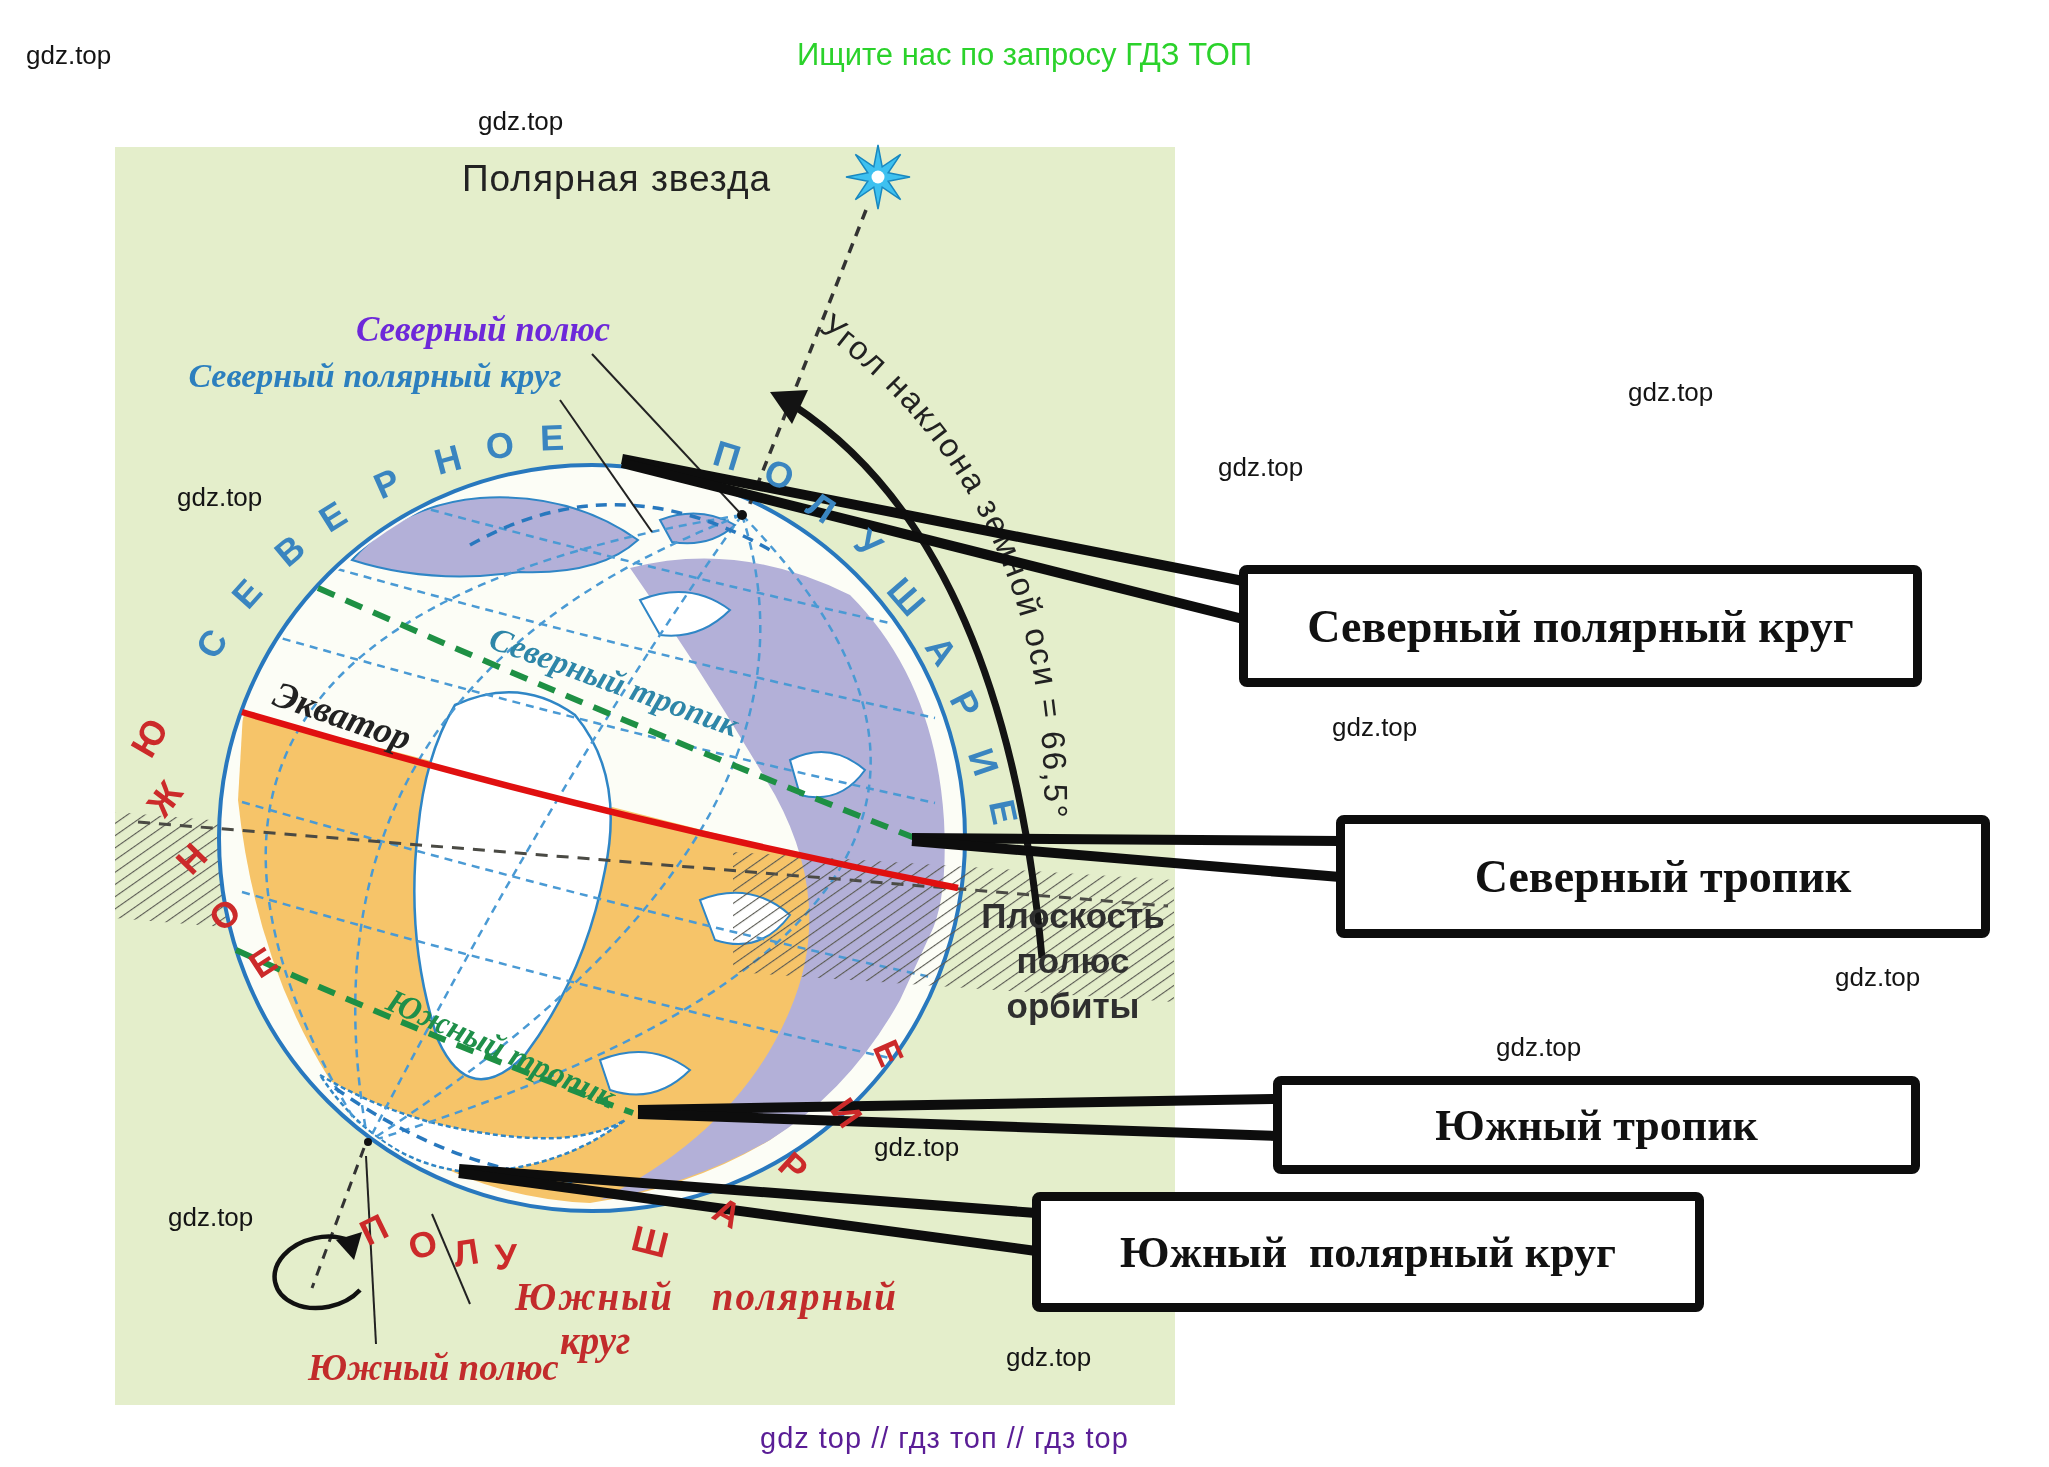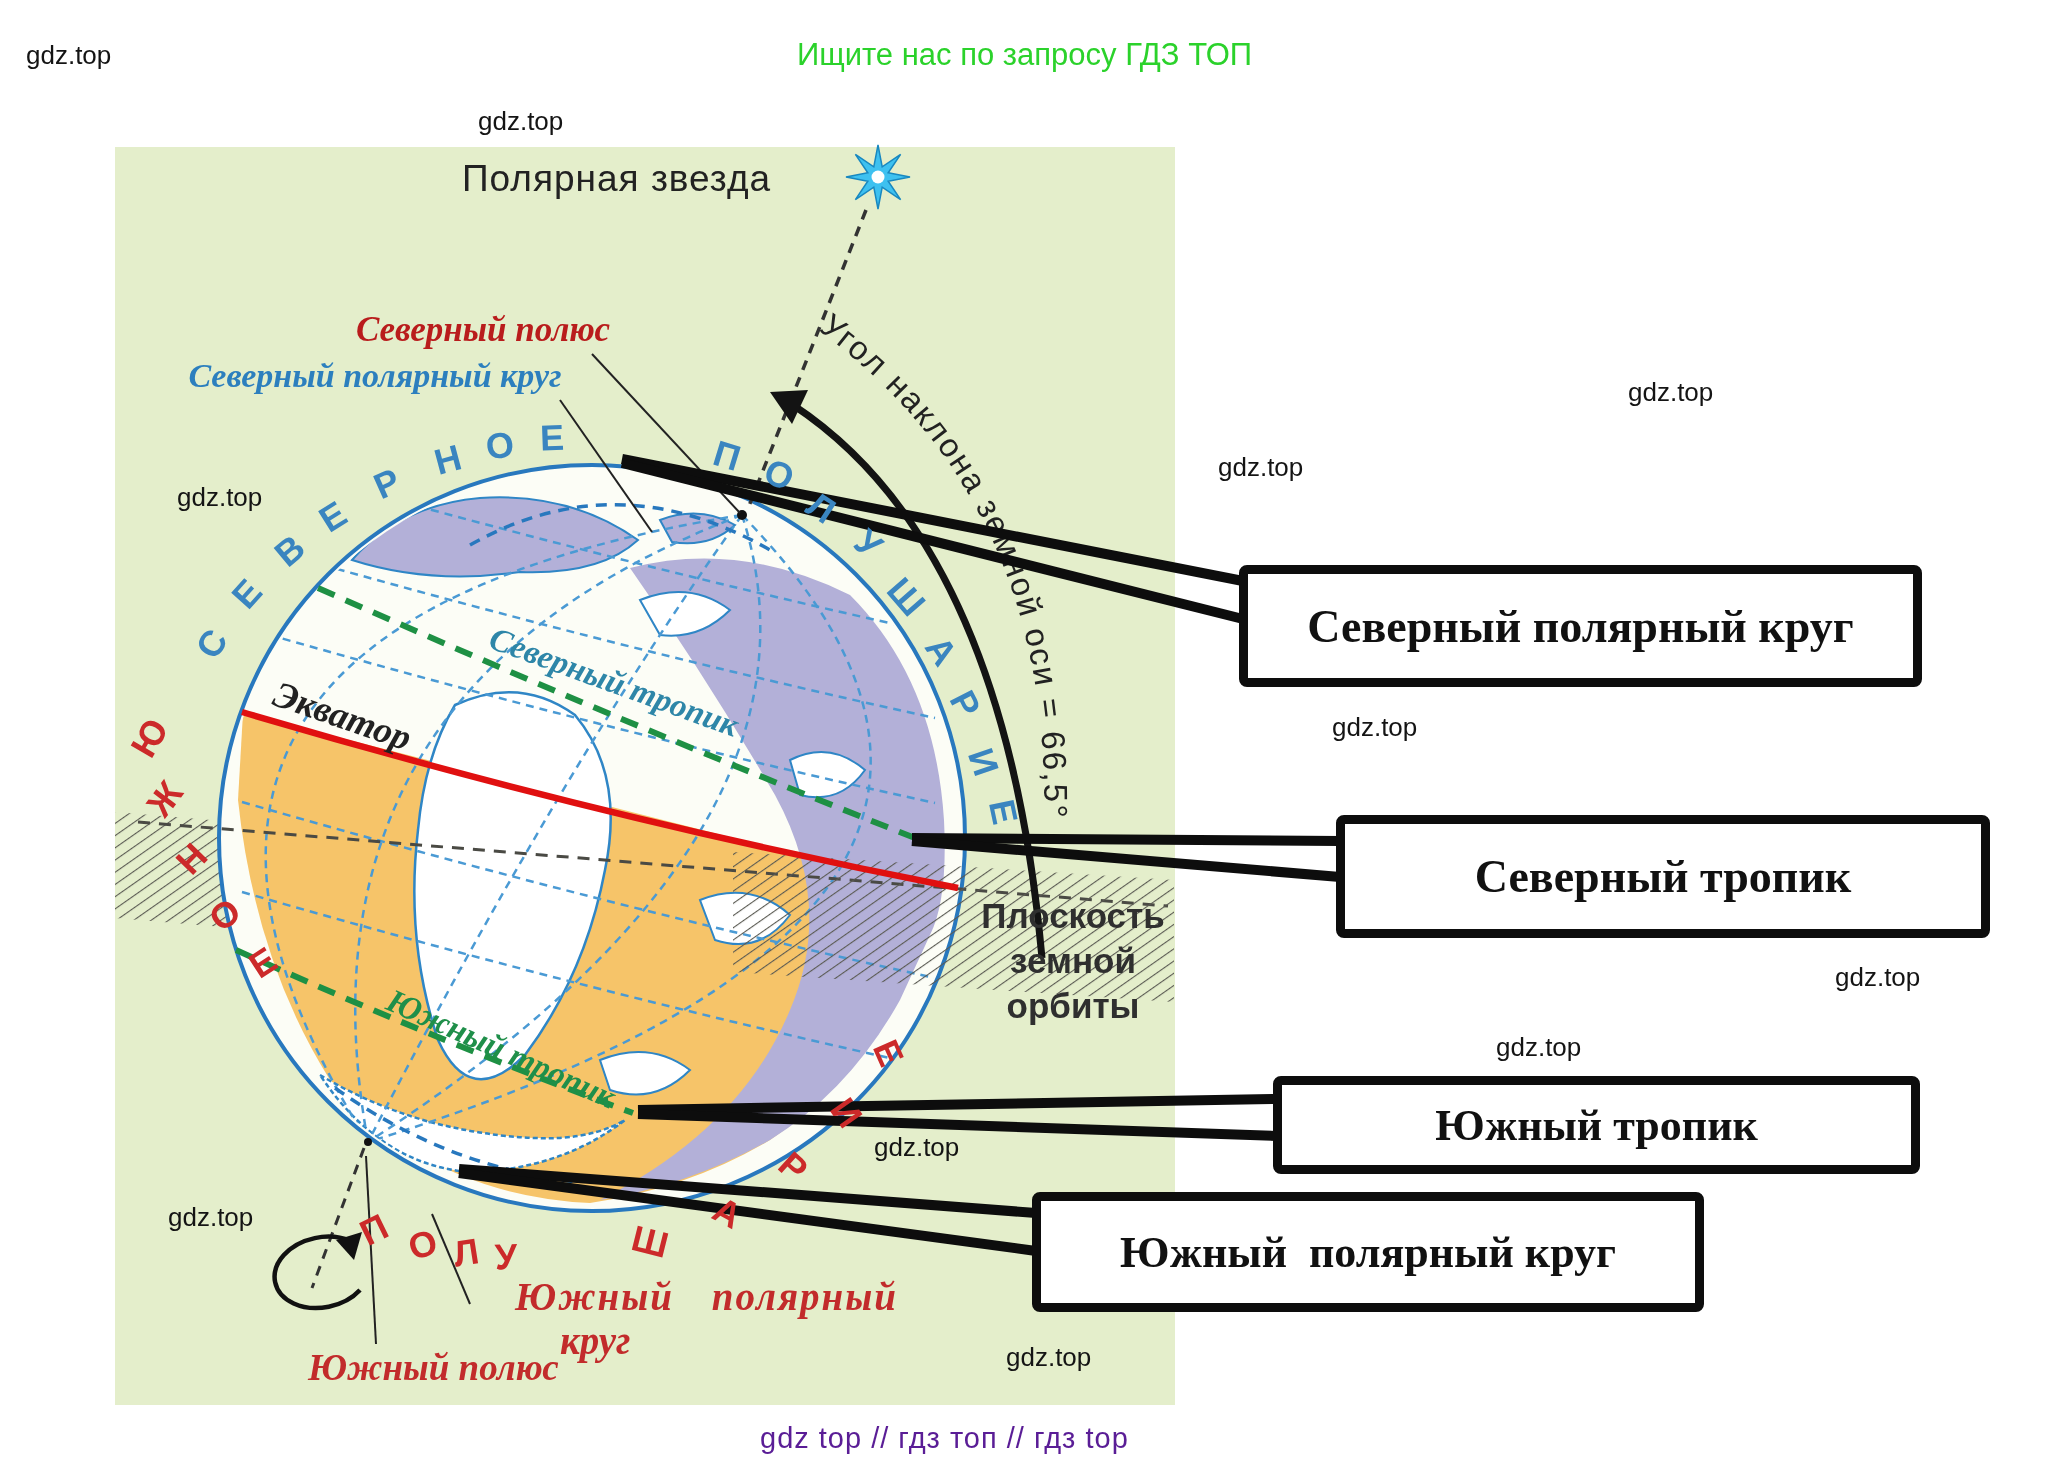--- a/index.html
+++ b/index.html
@@ -137,31 +137,31 @@
       <line x1="912" y1="838" x2="1340" y2="841"></line>
       <line x1="912" y1="841" x2="1340" y2="877"></line>
       <line x1="638" y1="1110" x2="1277" y2="1099"></line>
       <line x1="638" y1="1114" x2="1277" y2="1136"></line>
       <line x1="459" y1="1169" x2="1036" y2="1213"></line>
       <line x1="459" y1="1173" x2="1036" y2="1251"></line>
     </g>
   </svg>
 
   <div class="lbl lbl-star">Полярная звезда</div>
-  <div class="lbl lbl-npole script" style="color: #b91c1c;">Северный полюс</div>
+  <div class="lbl lbl-npole script" style="color: #6d28d9;">Северный полюс</div>
   <div class="lbl lbl-arctic script" style="color: rgb(44, 127, 190);">Северный полярный круг</div>
   <div class="lbl lbl-equator script">Экватор</div>
   <div class="lbl lbl-ntropic script">Северный тропик</div>
   <div class="lbl lbl-stropic script">Южный тропик</div>
   <div class="lbl lbl-spole script" style="color: rgb(194, 43, 43); margin-left: 36px;">Южный полюс</div>
   <div class="lbl lbl-antarctic1 script" style="color: rgb(194, 43, 43);">Южный полярный</div>
   <div class="lbl lbl-antarctic2 script" style="color: rgb(194, 43, 43);">круг</div>
   <div class="lbl lbl-plane">
     <span>Плоскость</span><br>
-    <span>земной</span><br>
+    <span>полюс</span><br>
     <span>орбиты</span>
   </div>
 
   <div id="arc-letters">
       <span class="arc-letter" style="left: 212px; top: 644px; color: rgb(58, 133, 192); transform: translate(-50%, -50%) rotate(-56deg);">С</span>
       <span class="arc-letter" style="left: 247px; top: 594px; color: rgb(58, 133, 192); transform: translate(-50%, -50%) rotate(-48deg);">Е</span>
       <span class="arc-letter" style="left: 290px; top: 551px; color: rgb(58, 133, 192); transform: translate(-50%, -50%) rotate(-40deg);">В</span>
       <span class="arc-letter" style="left: 333px; top: 517px; color: rgb(58, 133, 192); transform: translate(-50%, -50%) rotate(-32deg);">Е</span>
       <span class="arc-letter" style="left: 387px; top: 484px; color: rgb(58, 133, 192); transform: translate(-50%, -50%) rotate(-24deg);">Р</span>
       <span class="arc-letter" style="left: 448px; top: 460px; color: rgb(58, 133, 192); transform: translate(-50%, -50%) rotate(-15deg);">Н</span>

